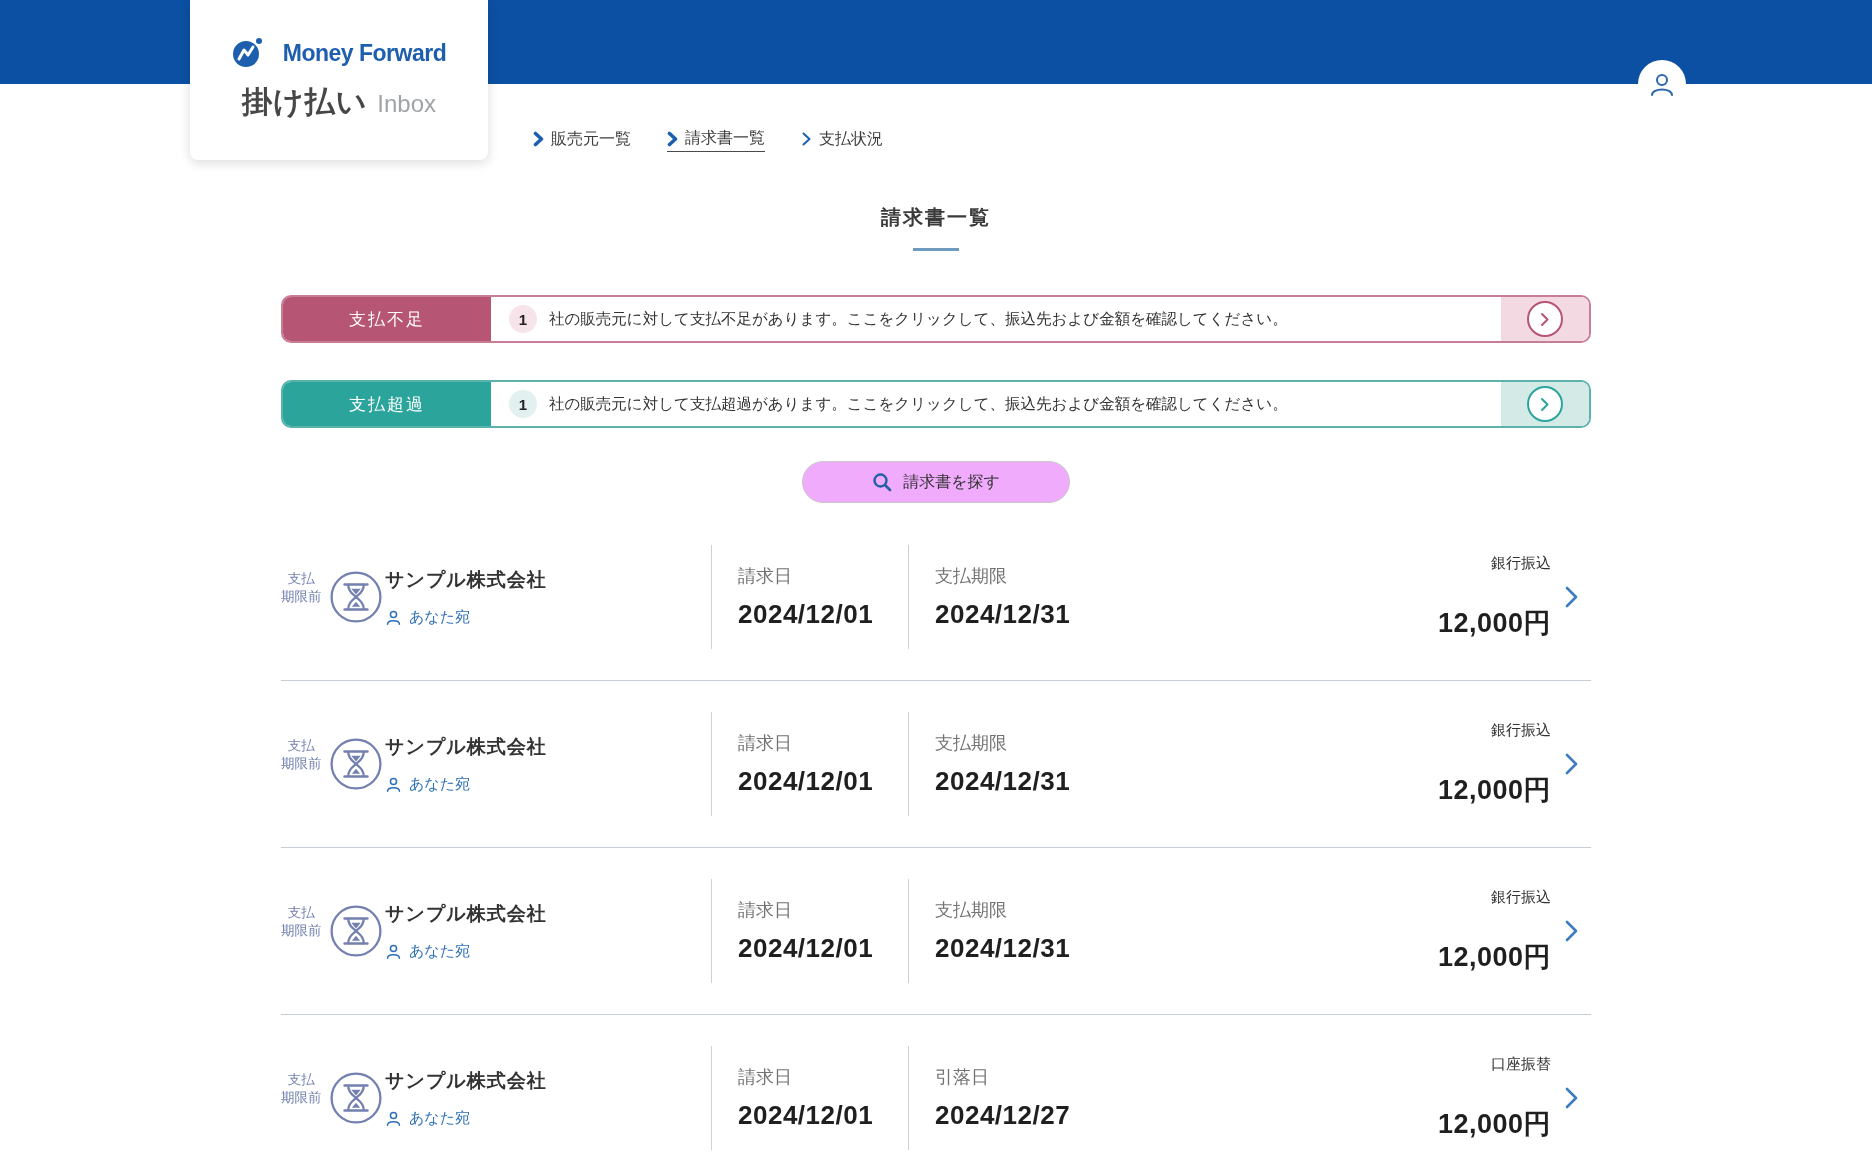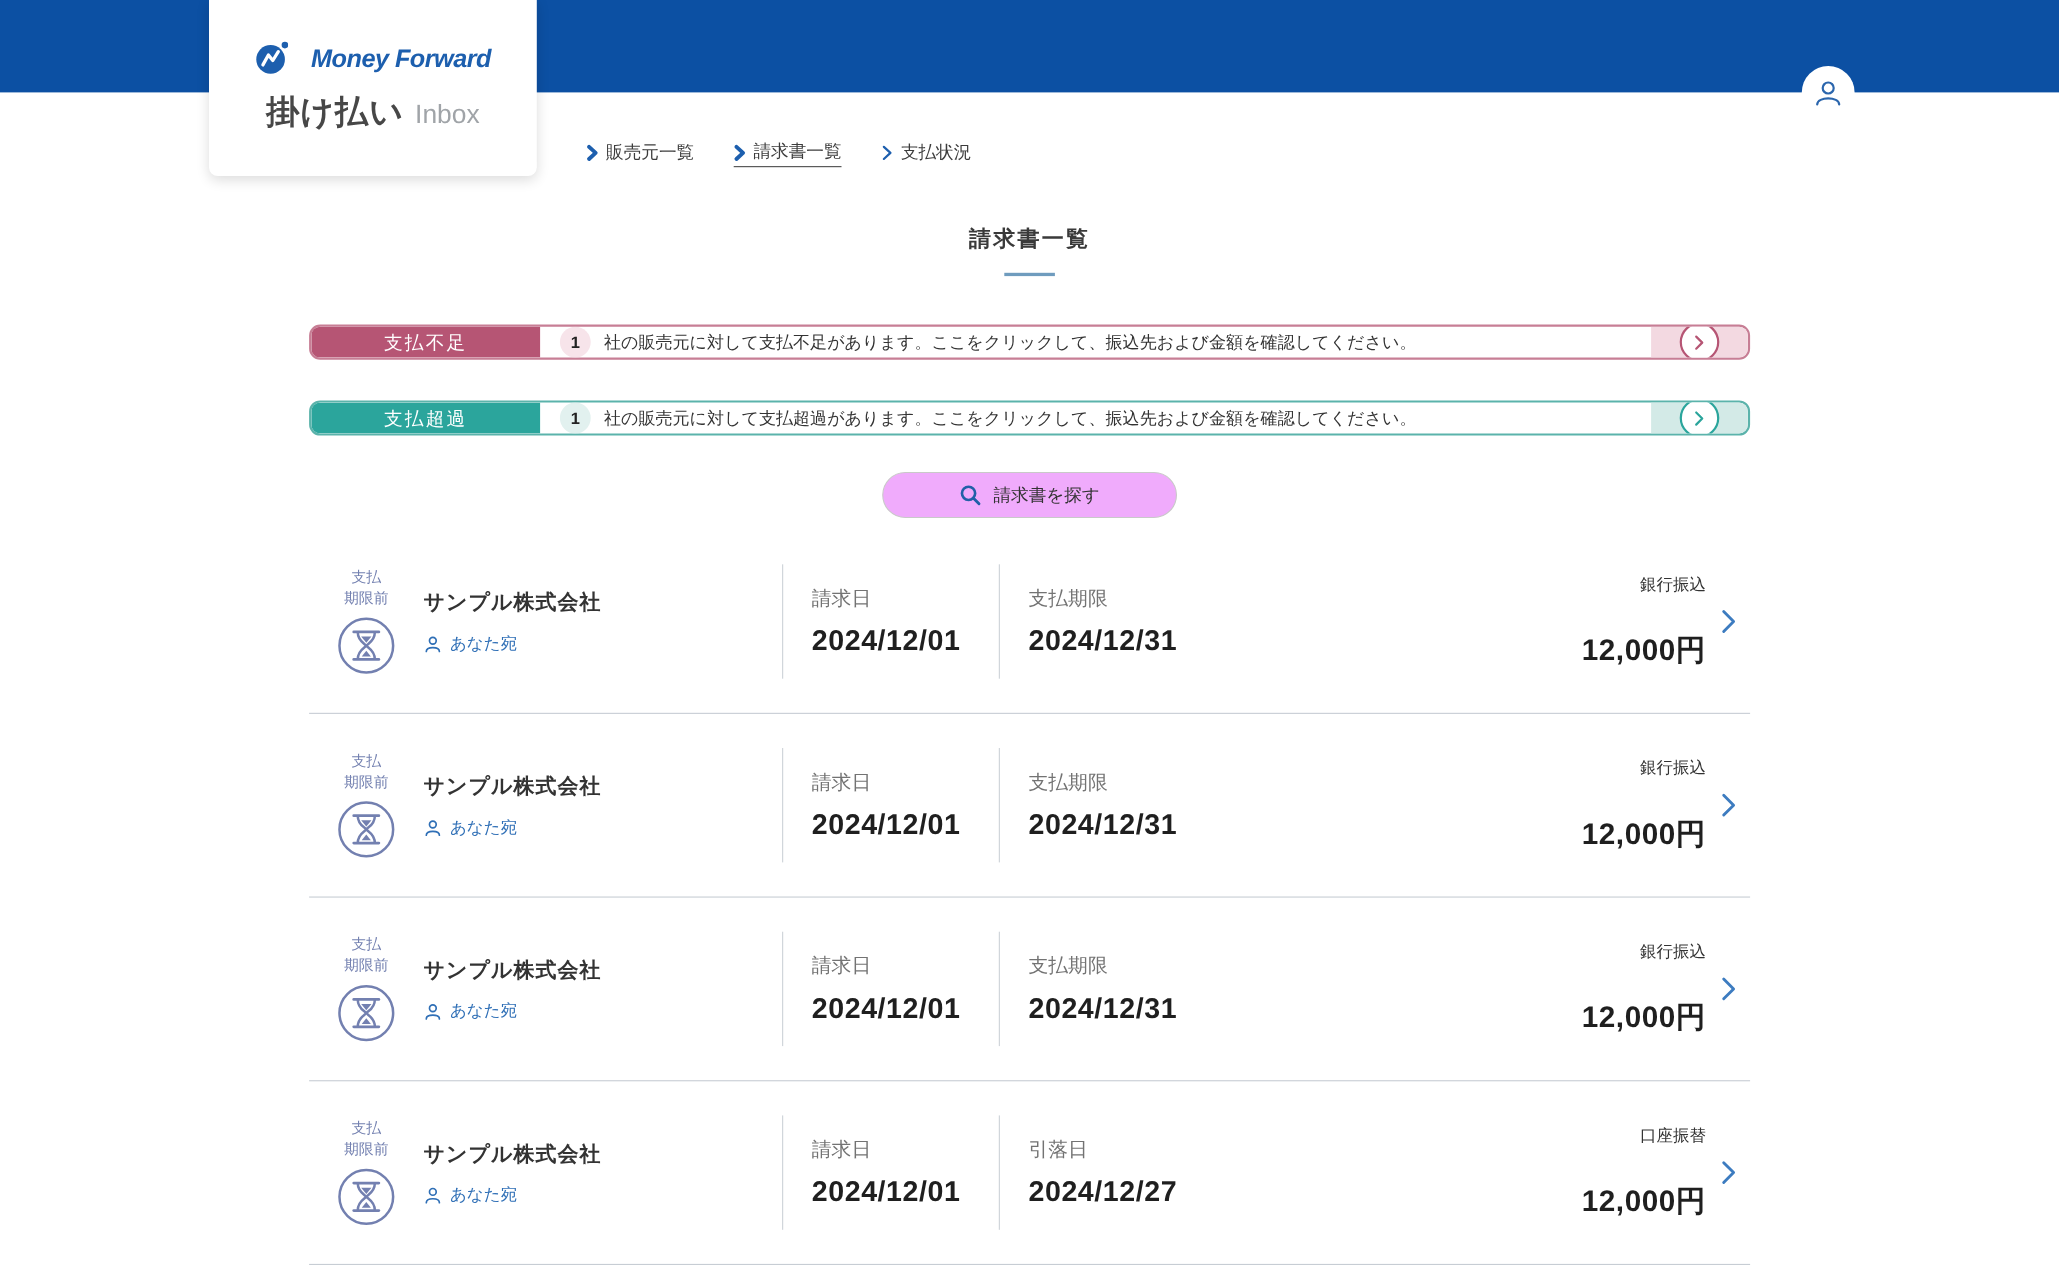--- a/index.html
+++ b/index.html
@@ -5,21 +5,21 @@
   * { margin:0; padding:0; box-sizing:border-box; }
   html,body { width:1872px; height:1166px; overflow:hidden; background:#fff;
     font-family:"Liberation Sans","DejaVu Sans",sans-serif; color:#333; }
   body { position:relative; }
 
   
   .top-bar { height:84px; background:#0c50a3; }
   .logo-card { position:absolute; left:190px; top:0; width:298px; height:160px;
     background:#fff; border-radius:0 0 8px 8px; box-shadow:0 3px 12px rgba(0,0,0,.14);
     display:flex; flex-direction:column; align-items:center; justify-content:center; gap:13px; z-index:5; }
-  .mf-row { display:flex; align-items:center; gap:21px;font-style:italic; }
+  .mf-row { display:flex; align-items:center; gap:21px; }
   .mf-logotext { font-size:23px; font-weight:700; color:#1d5fae; letter-spacing:-.5px; }
   .product-row { display:flex; align-items:baseline; gap:10px; }
   .product-name { font-size:30px; font-weight:700; color:#474747; letter-spacing:1px; }
   .product-suffix { font-size:24px; color:#a0a4a8; }
   .avatar-btn { position:absolute; left:1638px; top:60px; width:48px; height:48px;
     border-radius:50%; background:#fff; display:flex; align-items:center; justify-content:center; z-index:4; cursor:pointer; }
 
   
   .breadcrumb { margin:44px 0 0 533px; display:flex; align-items:center; gap:36px;
     font-size:16px; color:#3c3c3c; height:24px; }
@@ -31,21 +31,21 @@
   .chev--thin svg polyline { stroke-width:2; }
 
   
   .page-title { margin-top:52px; text-align:center; font-size:20px; color:#3a3a3a; letter-spacing:2px; height:28px; }
   .title-underline { width:46px; height:3px; background:#6f9cbe; margin:16px auto 0; }
 
   
   .content { width:1310px; margin:0 auto; }
 
   
-  .alert { display:flex; align-items:stretch; height:32px; border:2px solid var(--border);
+  .alert { display:flex; align-items:stretch; height:48px; border:2px solid var(--border);
     border-radius:10px; overflow:hidden; background:#fff; cursor:pointer; }
   .alert + .alert { margin-top:37px; }
   .alerts { margin-top:44px; }
   .alert-tag { width:208px; flex:0 0 208px; background:var(--accent); color:#fff; font-size:17px;
     letter-spacing:2px; display:flex; align-items:center; justify-content:center; }
   .alert-body { flex:1; display:flex; align-items:center; gap:12px; padding-left:18px; font-size:15.5px; color:#333; }
   .alert-count { width:28px; height:28px; flex:0 0 28px; border-radius:50%; background:var(--count_bg);
     color:#222; font-weight:700; font-size:15px; display:flex; align-items:center; justify-content:center; }
   .alert-action { width:88px; flex:0 0 88px; background:var(--tint); display:flex; align-items:center; justify-content:center; }
   .alert-action-circle { width:36px; height:36px; border-radius:50%; background:#fff;
@@ -57,21 +57,21 @@
   .search-btn { position:absolute; left:50%; transform:translateX(-50%); top:0;
     width:268px; height:42px; border:1px solid #c9c9c9; border-radius:21px; background:#f0abfc;
     display:flex; align-items:center; justify-content:center; gap:11px; font-size:16px; color:#333; cursor:pointer; }
   .download-link { position:absolute; right:-98px; top:0; height:50px;
     display:flex; align-items:center; gap:11px; font-size:17px; color:#333;
     border-bottom:1px solid #d9dcdf; padding:0 4px; cursor:pointer; }
 
   
   .invoice-list { margin-top:0; }
   .invoice-row { display:flex; align-items:center; height:167px; border-bottom:1px solid #c7cdd4; cursor:pointer; }
-  .badge-col { width:104px; flex:0 0 104px; display:flex; flex-direction:column; align-items:center; gap:7px; }
+  .badge-col { width:104px; flex:0 0 104px; display:flex; flex-direction:row; align-items:flex-start; gap:7px; }
   .badge-text { font-size:13.5px; color:#7380b0; line-height:1.35; text-align:center; }
   .company-col { width:326px; flex:0 0 326px; padding-left:0; }
   .company-name { font-size:19px; font-weight:600; color:#333; letter-spacing:1px; }
   .recipient { margin-top:15px; display:flex; align-items:center; gap:7px; font-size:15px; color:#2f6fb6; }
   .vdiv { width:1px; flex:0 0 1px; height:104px; background:#cdd2d8; }
   .date-col { padding-left:26px; display:flex; flex-direction:column; }
   .date-col--first { width:196px; flex:0 0 196px; }
   .date-col--second { width:220px; flex:0 0 220px; }
   .date-label { font-size:18px; color:#737373; }
   .date-value { margin-top:11px; font-size:26px; font-weight:700; color:#1f1f1f; letter-spacing:.5px; }

